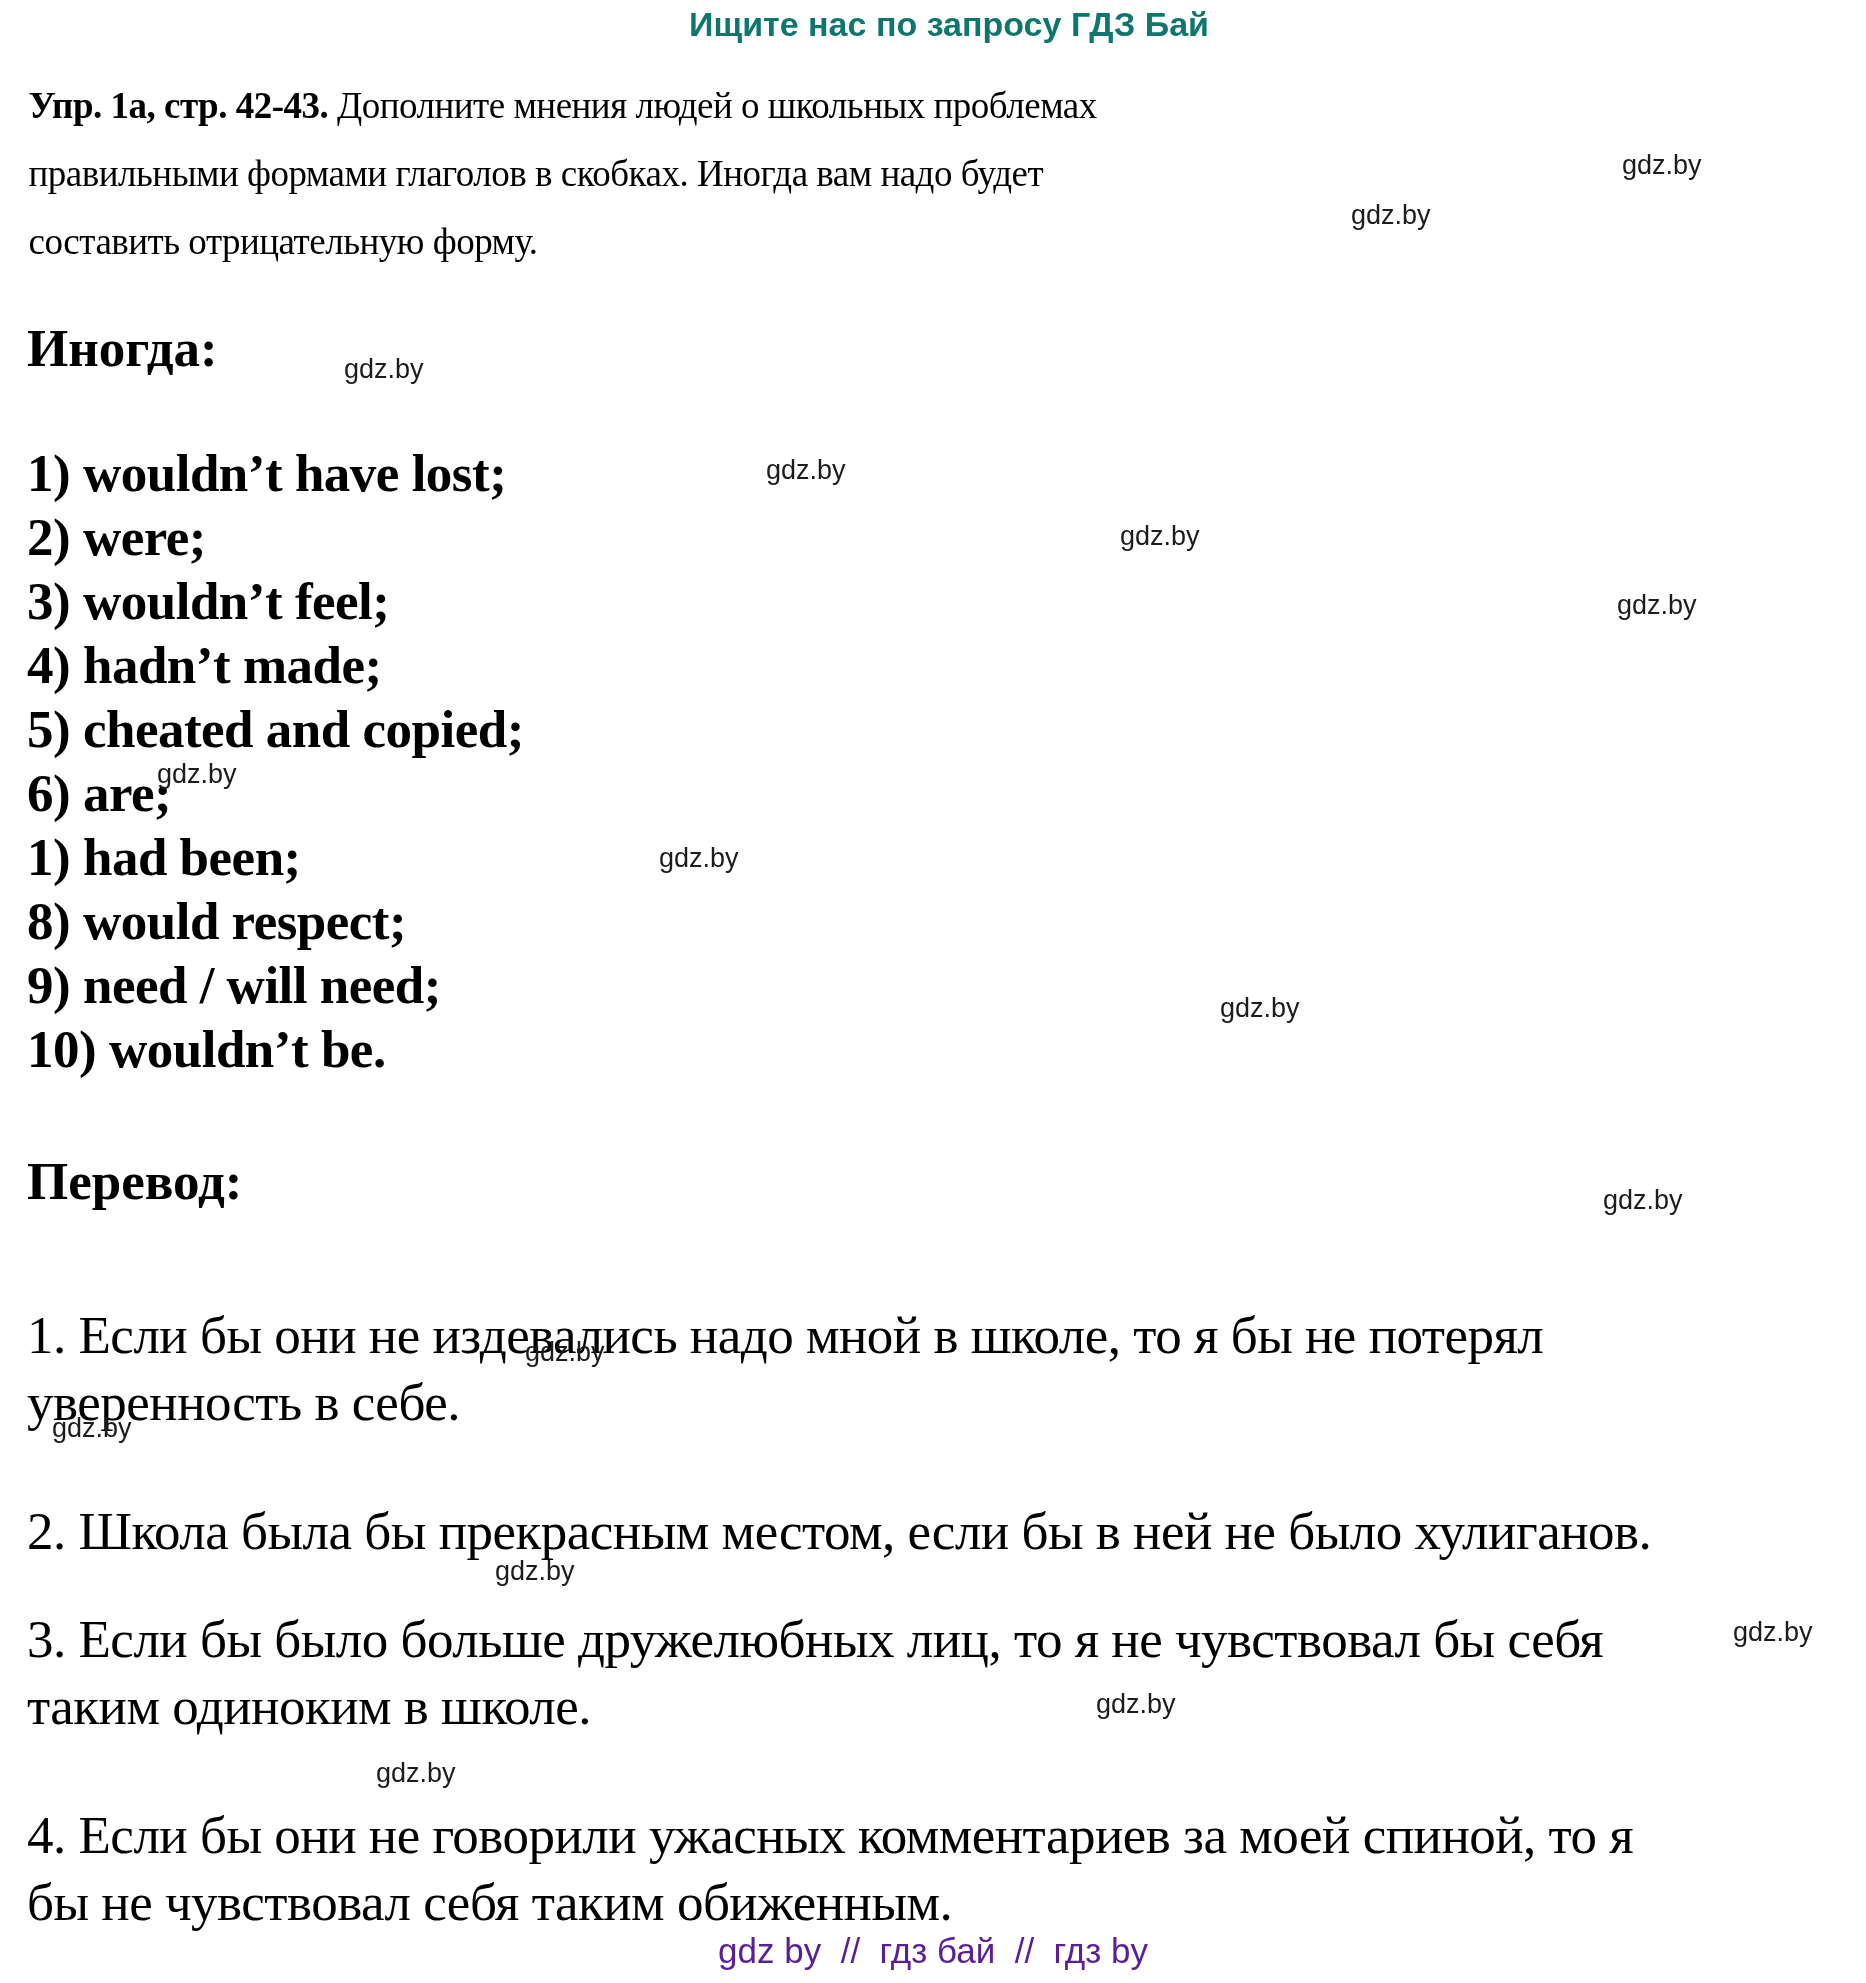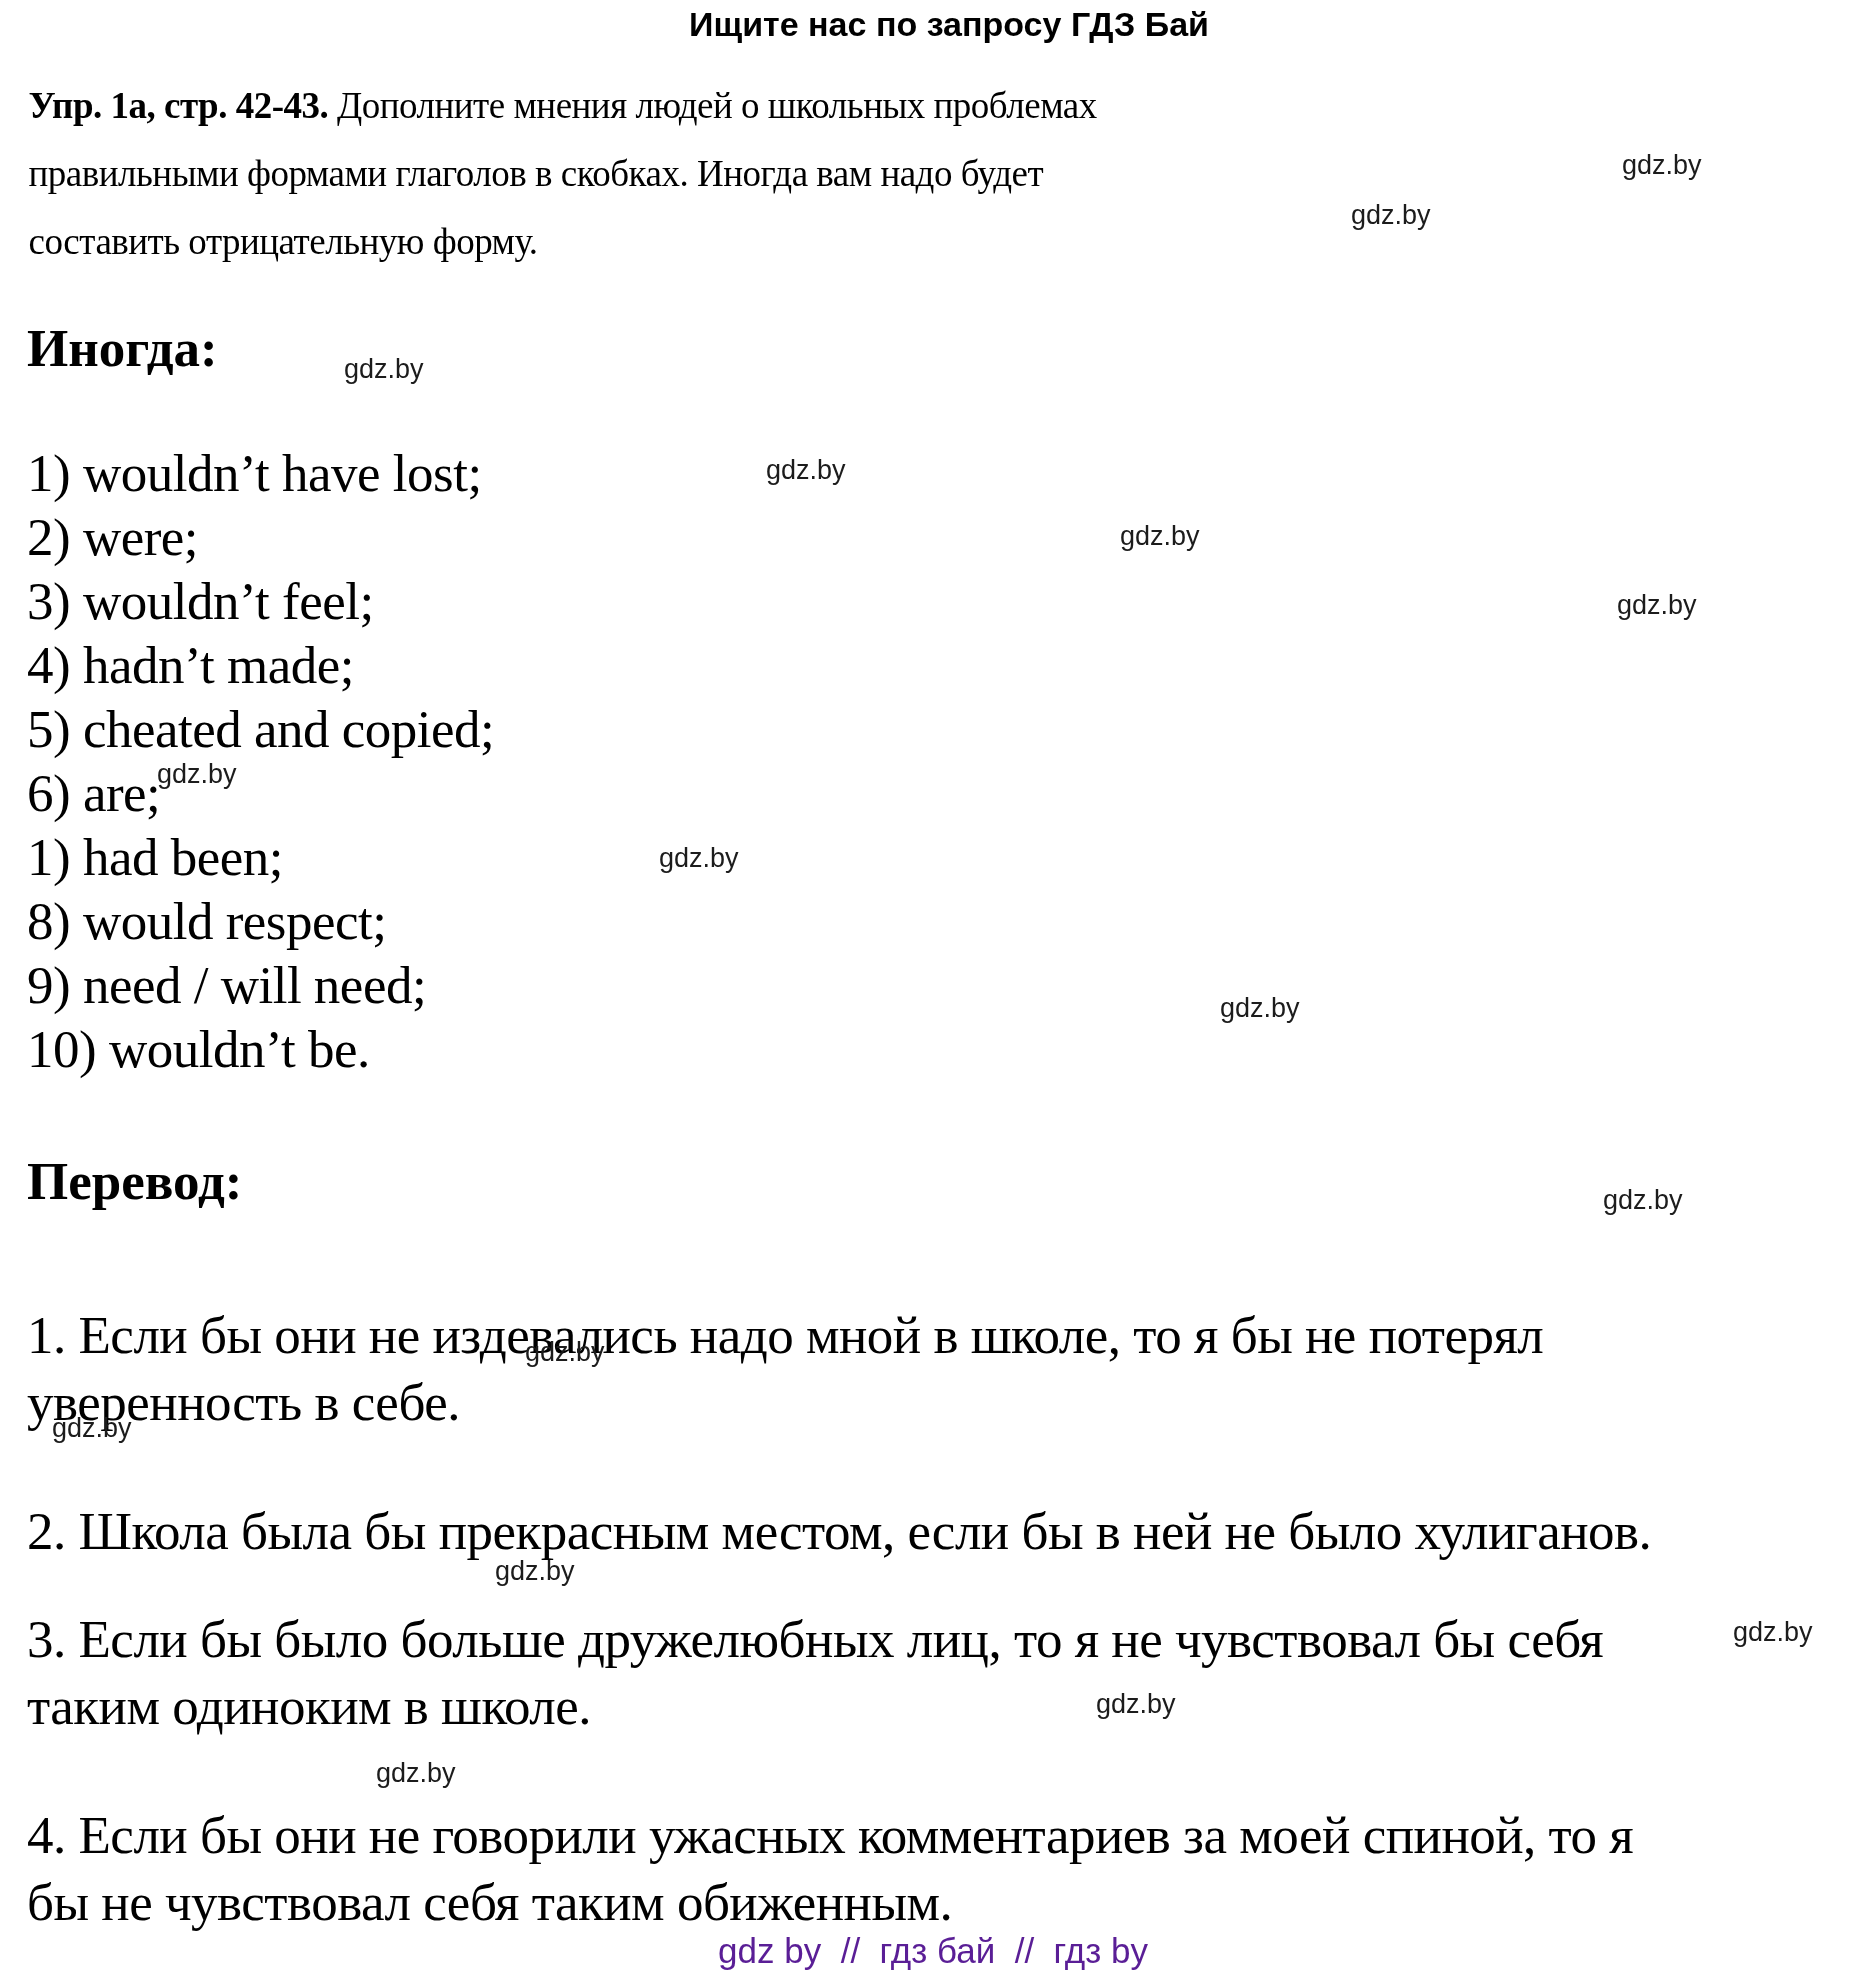--- a/index.html
+++ b/index.html
@@ -18,21 +18,21 @@
   }
   .promo {
     position: absolute;
     top: 4.8px;
     left: 0;
     right: 0;
     text-align: center;
     font-family: "Liberation Sans", sans-serif;
     font-weight: 700;
     font-size: 34px;
-    color: #000000;
+    color: #0f766e;
     white-space: nowrap;
     padding-left: 32px;
   }
   .task {
     position: absolute;
     left: 28.5px;
     top: 72px;
     font-size: 37px;
     line-height: 68px;
     letter-spacing: -0.5px;
@@ -49,21 +49,21 @@
   }
   .answers-heading { top: 318px; }
   .answers-list {
     position: absolute;
     left: 27px;
     top: 441px;
     font-size: 53px;
     line-height: 64px;
     letter-spacing: -0.5px;
   }
-  .answer-item { white-space: nowrap; }
+  .answer-item { white-space: nowrap; font-weight: bold; }
   .trans-heading { top: 1151px; }
   .trans {
     position: absolute;
     left: 27px;
     font-size: 53px;
     line-height: 67px;
     letter-spacing: -0.5px;
     margin-top: 16px;
   }
   .trans-1 { top: 1286px; }

